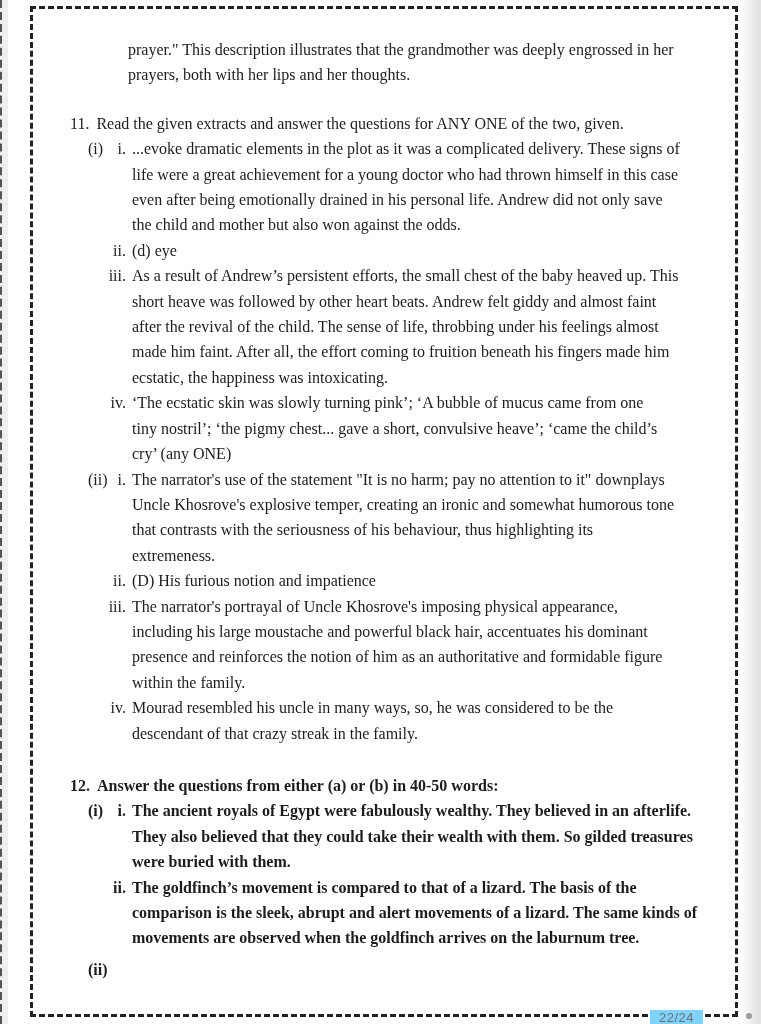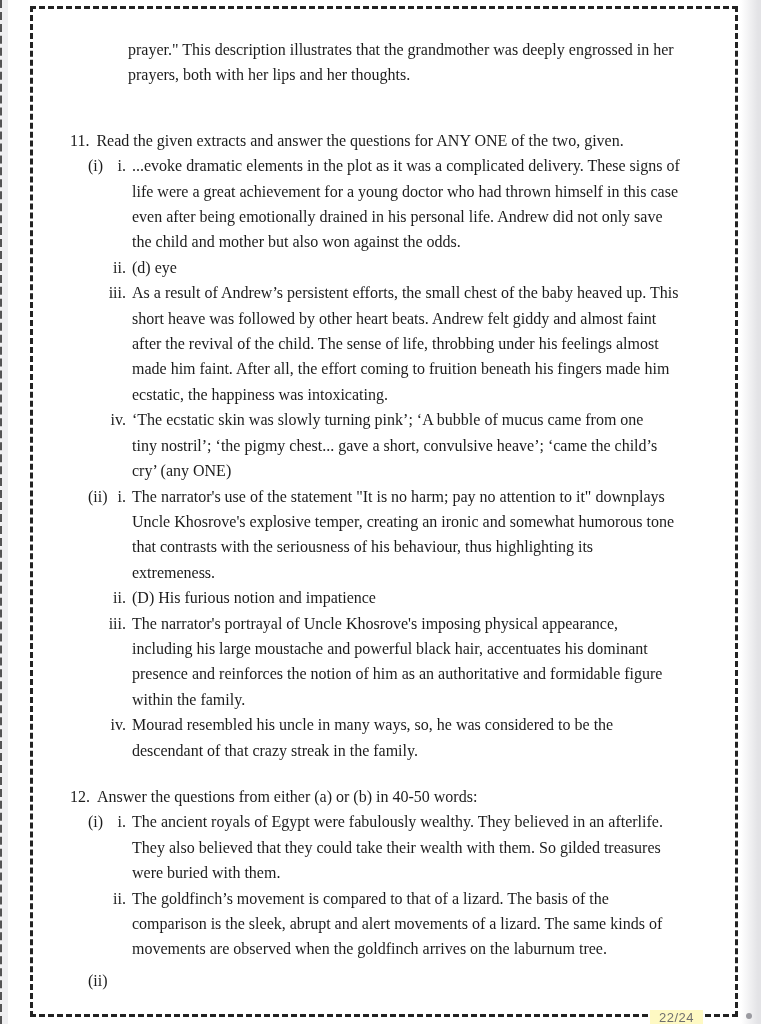--- a/index.html
+++ b/index.html
@@ -31,36 +31,36 @@
     box-sizing: border-box;
     border: 3px dashed #222222;
   }
   
   .content {
     position: absolute; left: 70px; top: 37px; width: 652px;
     font-size: 16px; line-height: 25.4px;
   }
   .para, .item-text { white-space: pre-wrap; }
   .intro { margin-left: 58px; }
-  .question { margin-top: 40px; }
+  .question { margin-top: 23px; }
   .q-heading .q-num { margin-right: 7px; }
   .part { position: relative; min-height: 25.4px; }
   .part-label { position: absolute; left: 18px; top: 0; }
   .item { display: flex; }
   .item-label {
     flex: 0 0 62px; box-sizing: border-box;
     text-align: right; padding-right: 6px;
   }
   .item-text { flex: 1; }
-  .q12 { margin-top: 21px; }
+  .q12 { margin-top: 27px; font-weight: bold; }
   .part-last { margin-top: 6px; }
   
   .footer-page {
     position: absolute; left: 650px; top: 1010px; z-index: 3;
-    background: #fef9c3; padding: 0 9px;
+    background: #7dd3fc; padding: 0 9px;
     font-family: "Liberation Sans", sans-serif;
     font-size: 13px; color: #6f6f6f; letter-spacing: .5px;
   }
   .corner-dot {
     position: absolute; right: 9px; top: 1013px; z-index: 3;
     width: 6px; height: 6px; border-radius: 50%;
     background: #9a9aa0;
   }
 </style>
 </head>

